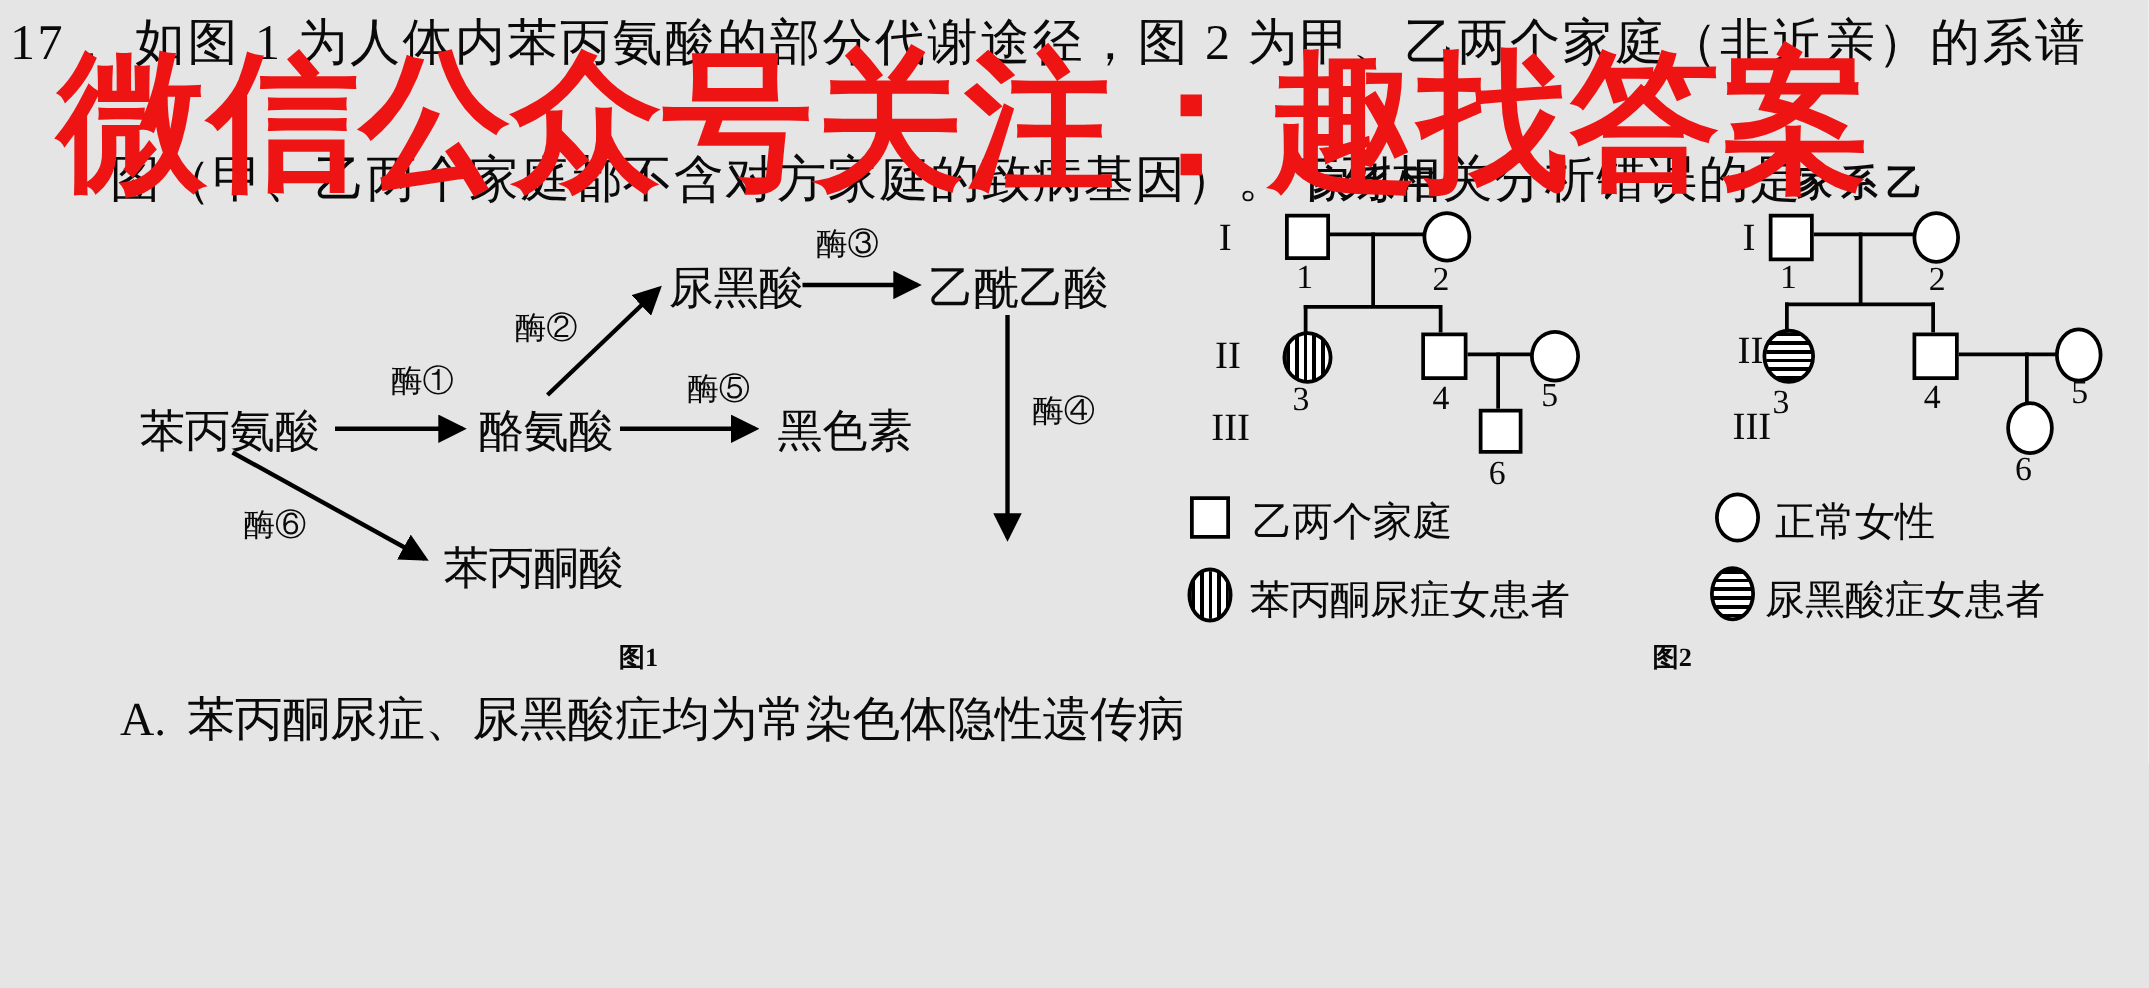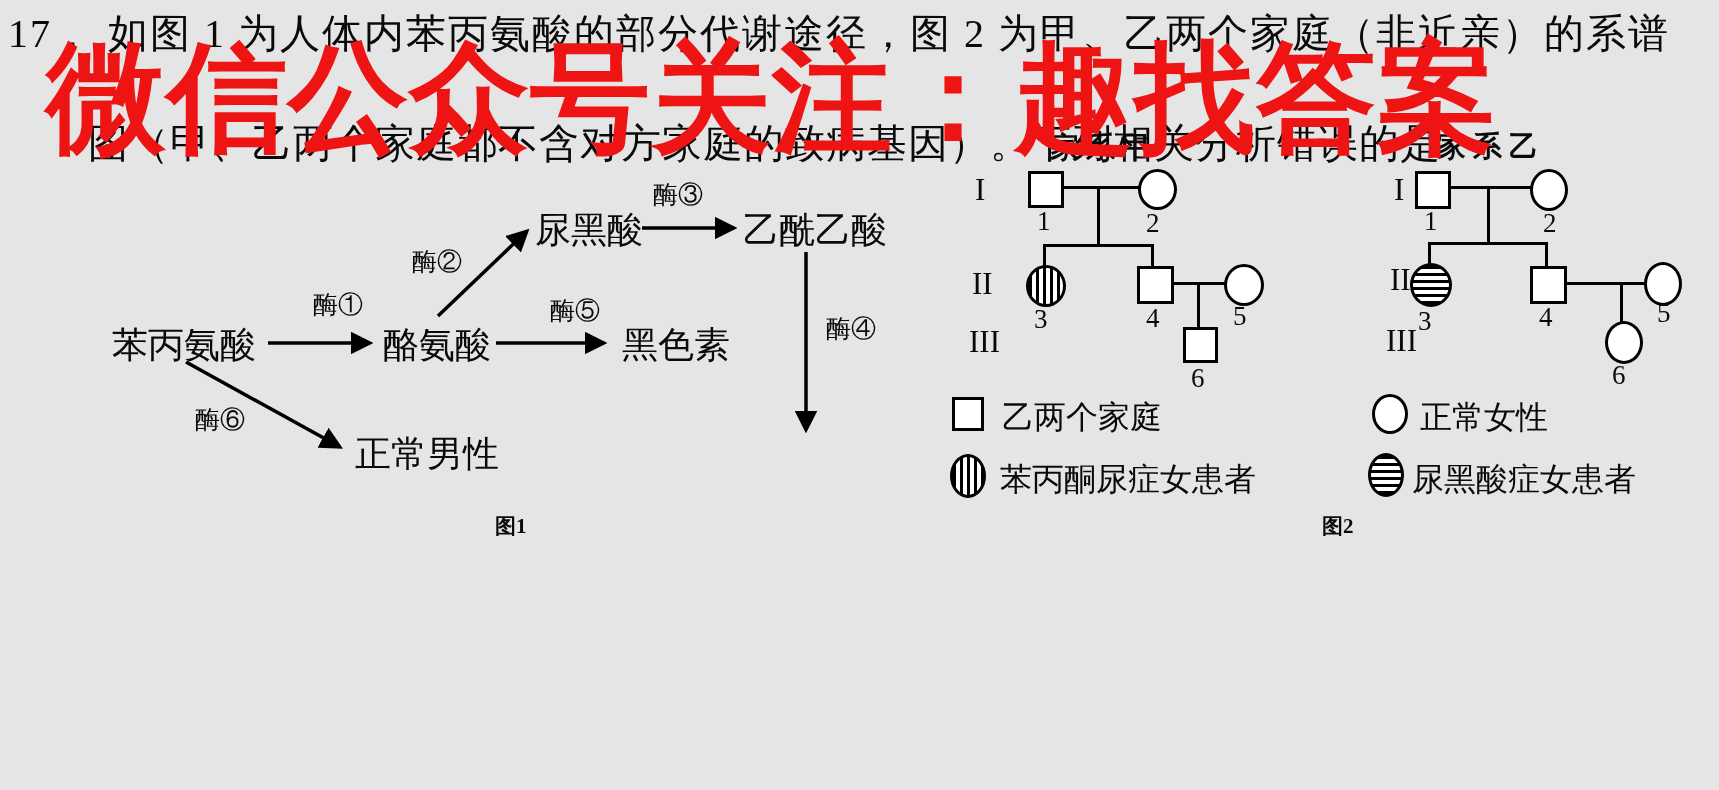--- a/index.html
+++ b/index.html
@@ -59,21 +59,21 @@
   <div class="enz" style="left:285px;top:288px;margin-left:28px;">酶①</div>
   <div class="node" style="left:383px;top:321px;">酪氨酸</div>
   <div class="enz" style="left:412px;top:245px;">酶②</div>
   <div class="node" style="left:535px;top:206px;">尿黑酸</div>
   <div class="enz" style="left:653px;top:178px;">酶③</div>
   <div class="node" style="left:743px;top:206px;">乙酰乙酸</div>
   <div class="enz" style="left:826px;top:312px;">酶④</div>
   <div class="enz" style="left:518px;top:294px;margin-left:32px;">酶⑤</div>
   <div class="node" style="left:622px;top:321px;">黑色素</div>
   <div class="enz" style="left:195px;top:403px;">酶⑥</div>
-  <div class="node" style="left:355px;top:430px;">正常男性</div>
+  <div class="node" style="left:355px;top:430px;">苯丙酮酸</div>
   <div class="cap" style="left:495px;top:512px;">图1</div>
 
   <div class="ptitle" style="left:1050px;top:128px;">家系甲</div>
   <div class="gen" style="left:975px;top:172px;">I</div>
   <div class="gen" style="left:972px;top:266px;">II</div>
   <div class="gen" style="left:969px;top:324px;">III</div>
 
   <div class="hl" style="left:1060px;top:186px;width:80px;"></div>
   <div class="vl" style="left:1097px;top:186px;height:60px;"></div>
   <div class="hl" style="left:1043px;top:244px;width:110px;"></div>
@@ -126,16 +126,17 @@
   <div class="sq" style="left:952px;top:397px;width:26px;height:28px;"></div>
   <div class="leglbl" style="left:1002px;top:396px;">乙两个家庭</div>
   <div class="ci" style="left:1372px;top:394px;width:30px;height:34px;"></div>
   <div class="leglbl" style="left:1420px;top:396px;">正常女性</div>
   <div class="ci vstripe" style="left:950px;top:454px;width:30px;height:38px;"></div>
   <div class="leglbl" style="left:1000px;top:458px;">苯丙酮尿症女患者</div>
   <div class="ci hstripe" style="left:1368px;top:453px;width:30px;height:38px;"></div>
   <div class="leglbl" style="left:1412px;top:458px;">尿黑酸症女患者</div>
   <div class="cap" style="left:1322px;top:512px;">图2</div>
 
+  <div class="opt" style="left:96px;top:550px;"><span class="letter">A.</span><span>苯丙酮尿症、尿黑酸症均为常染色体隐性遗传病</span></div>
 
   <div id="watermark" style="color: rgb(238, 20, 20);">微信公众号关注：趣找答案</div>
 
 </div>
 
 </body></html>

